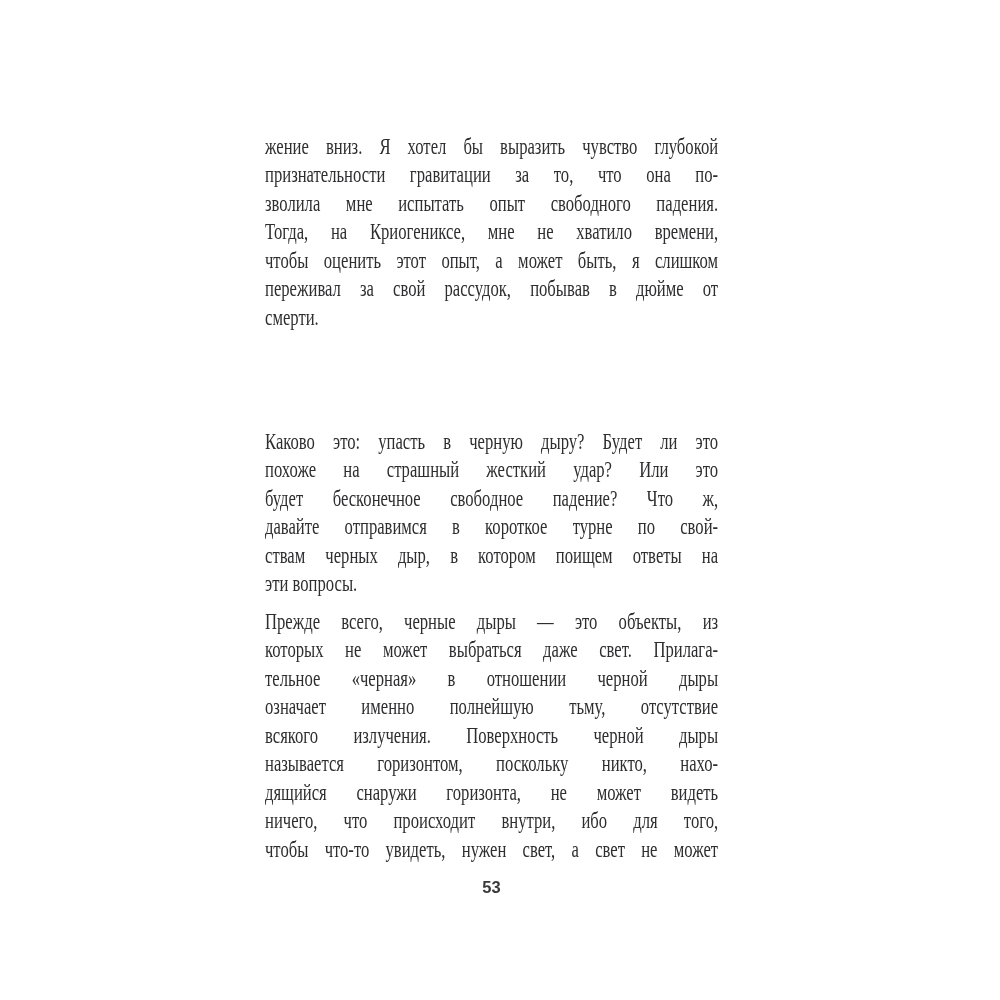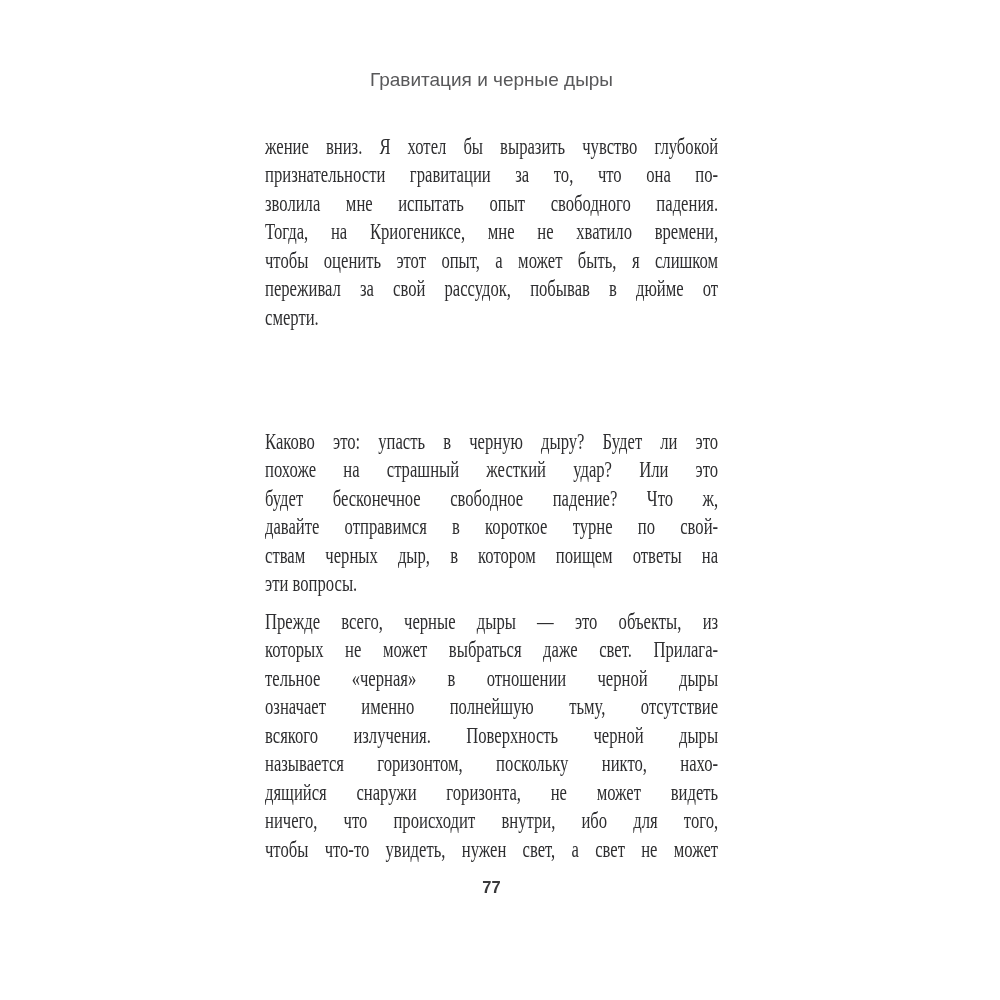--- a/index.html
+++ b/index.html
@@ -70,21 +70,20 @@
     font-family:"Liberation Sans", sans-serif;
     font-size:16.5px;font-weight:bold;line-height:1.1;
     color:var(--page-number-text);
   }
 </style>
 </head>
 <body>
 
 <div class="book-page">
 
-  <div class="running-header">Гравитация и черные дыры</div>
 
   <div class="body-col para-1">
     <div class="body-line jline">жение вниз. Я хотел бы выразить чувство глубокой</div>
     <div class="body-line jline">признательности гравитации за то, что она по-</div>
     <div class="body-line jline">зволила мне испытать опыт свободного падения.</div>
     <div class="body-line jline">Тогда, на Криогениксе, мне не хватило времени,</div>
     <div class="body-line jline">чтобы оценить этот опыт, а может быть, я слишком</div>
     <div class="body-line jline">переживал за свой рассудок, побывав в дюйме от</div>
     <div class="body-line lline">смерти.</div>
   </div>
@@ -104,15 +103,15 @@
     <div class="body-line jline">которых не может выбраться даже свет. Прилага-</div>
     <div class="body-line jline">тельное «черная» в отношении черной дыры</div>
     <div class="body-line jline">означает именно полнейшую тьму, отсутствие</div>
     <div class="body-line jline">всякого излучения. Поверхность черной дыры</div>
     <div class="body-line jline">называется горизонтом, поскольку никто, нахо-</div>
     <div class="body-line jline">дящийся снаружи горизонта, не может видеть</div>
     <div class="body-line jline">ничего, что происходит внутри, ибо для того,</div>
     <div class="body-line jline">чтобы что-то увидеть, нужен свет, а свет не может</div>
   </div>
 
-  <div class="page-number">77</div>
+  <div class="page-number">53</div>
 
 </div>
 
 </body></html>

